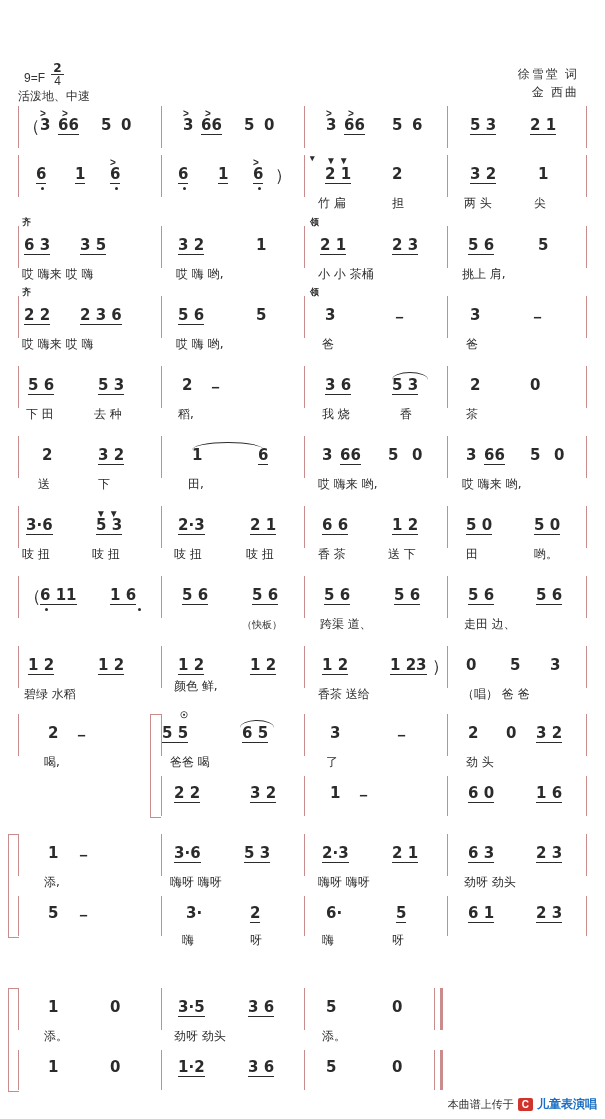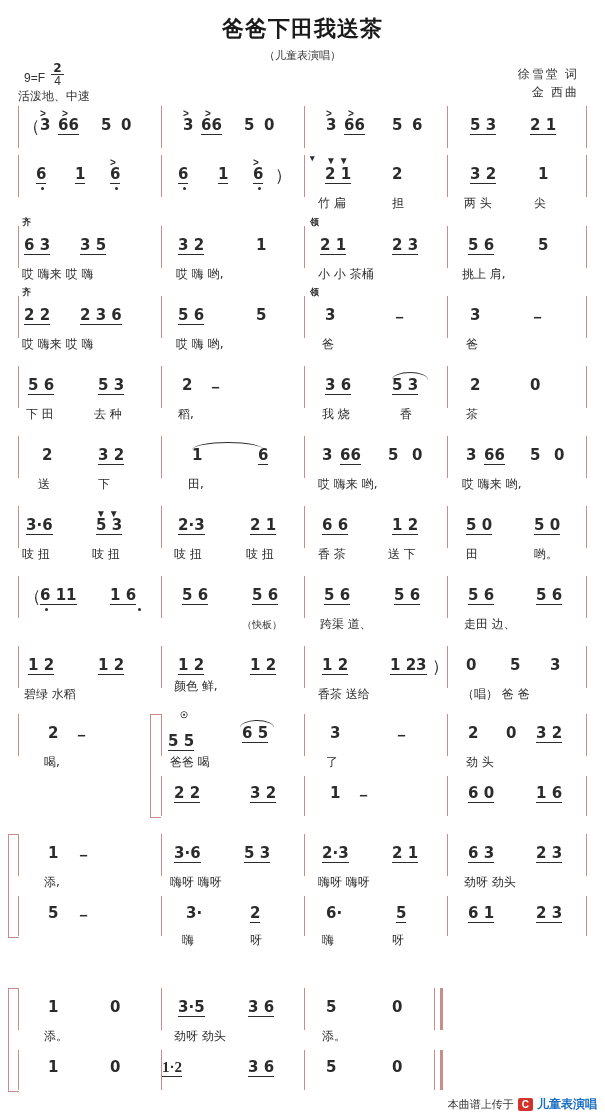--- a/index.html
+++ b/index.html
@@ -63,22 +63,20 @@
     display:inline-block;background:#d0342c;color:#fff;font-size:10px;
     padding:1px 4px;border-radius:2px;font-weight:bold;
   }
   .footer .site{color:#1b6fc4;font-weight:bold;font-size:12px;}
 </style>
 </head>
 <body>
 
 <div class="sheet">
 
-  <div class="title">爸爸下田我送茶</div>
-  <div class="subtitle">（儿童表演唱）</div>
 
   <div class="keysig">
     <span>9=F</span>
     <span class="frac">
       <span class="num">2</span>
       <span class="den">4</span>
     </span>
   </div>
   <div class="tempo">活泼地、中速</div>
   <div class="credit1">徐雪堂  词</div>
@@ -348,21 +346,21 @@
     <div class="barline" style="left:304px;top:62px;height:40px;"></div>
     <div class="barline" style="left:447px;top:62px;height:40px;"></div>
     <div class="barline" style="left:586px;top:62px;height:40px;"></div>
 
     <div class="brace" style="left:150px;top:0;width:10px;height:102px;"></div>
 
     <span class="num" style="position:absolute;left:48px;top:12px;">2</span>
     <span class="dash" style="position:absolute;left:74px;top:12px;">－</span>
 
     <span class="mark tiny" style="left:180px;top:-4px;">☉</span>
-    <span class="num u1" style="position:absolute;left:168px;top:12px;margin-top:8px;">5&nbsp;5</span>
+    <span class="num u1" style="position:absolute;left:162px;top:12px;">5&nbsp;5</span>
     <span class="num u1" style="position:absolute;left:242px;top:12px;">6&nbsp;5</span>
     <div class="slur" style="left:240px;top:6px;width:34px;"></div>
     <span class="num" style="position:absolute;left:330px;top:12px;">3</span>
     <span class="dash" style="position:absolute;left:394px;top:12px;">－</span>
     <span class="num" style="position:absolute;left:468px;top:12px;">2</span>
     <span class="num" style="position:absolute;left:506px;top:12px;">0</span>
     <span class="num u1" style="position:absolute;left:536px;top:12px;">3&nbsp;2</span>
 
     <div class="lyr" style="position:absolute;left:44px;top:40px;">喝,</div>
     <div class="lyr" style="position:absolute;left:170px;top:40px;">爸爸  喝</div>
@@ -439,21 +437,21 @@
     <span class="num u1" style="position:absolute;left:248px;top:12px;">3&nbsp;6</span>
     <span class="num" style="position:absolute;left:326px;top:12px;">5</span>
     <span class="num" style="position:absolute;left:392px;top:12px;">0</span>
 
     <div class="lyr" style="position:absolute;left:44px;top:40px;">添。</div>
     <div class="lyr" style="position:absolute;left:174px;top:40px;">劲呀  劲头</div>
     <div class="lyr" style="position:absolute;left:322px;top:40px;">添。</div>
 
     <span class="num" style="position:absolute;left:48px;top:72px;">1</span>
     <span class="num" style="position:absolute;left:110px;top:72px;">0</span>
-    <span class="num u1" style="position:absolute;left:162px;top:72px;font-family:Liberation Serif, serif;">1·2</span>
+    <span class="num u1" style="position:absolute;left:178px;top:72px;">1·2</span>
     <span class="num u1" style="position:absolute;left:248px;top:72px;">3&nbsp;6</span>
     <span class="num" style="position:absolute;left:326px;top:72px;">5</span>
     <span class="num" style="position:absolute;left:392px;top:72px;">0</span>
   </div>
 
   <div class="footer">
     <span>本曲谱上传于</span>
     <span class="logo">C</span>
     <span class="site">儿童表演唱</span>
   </div>

